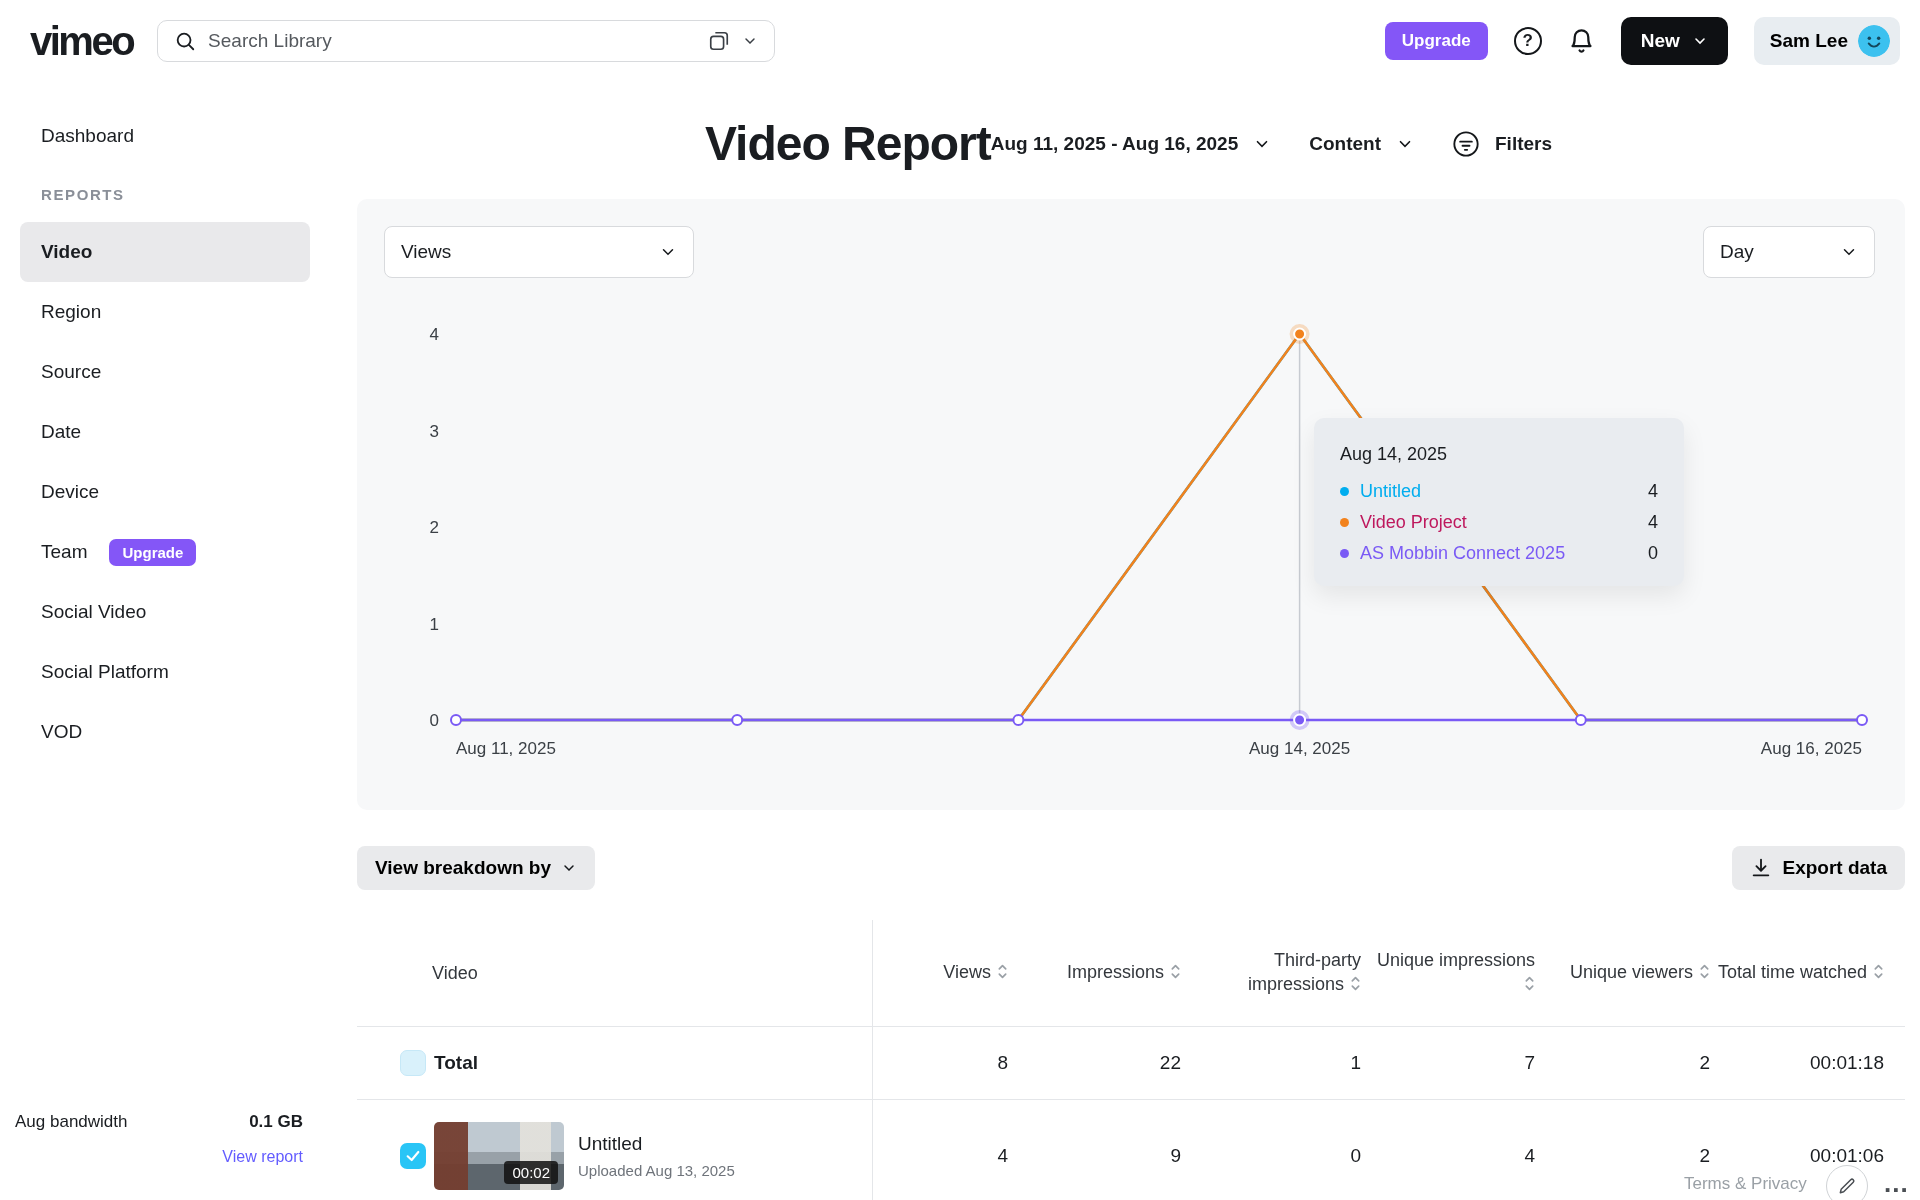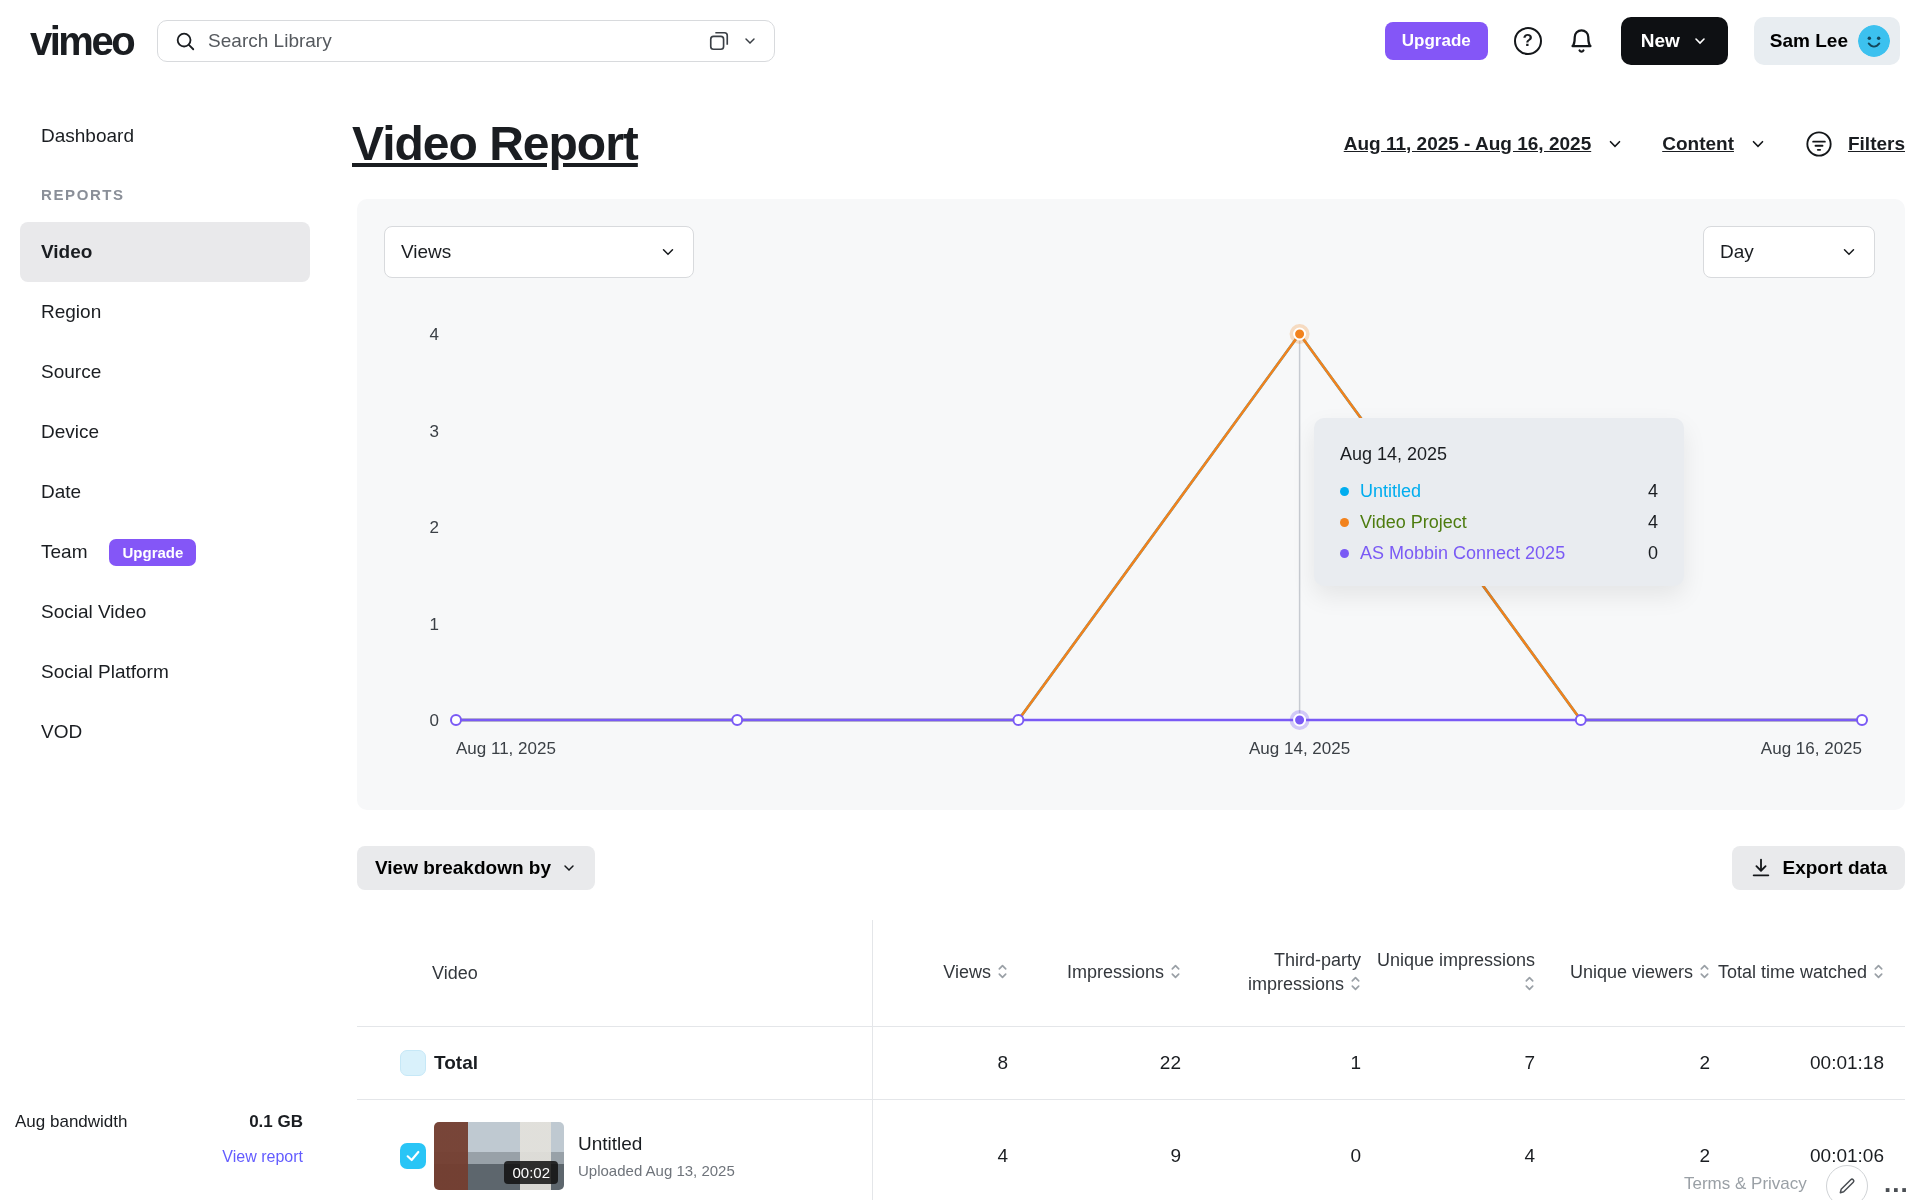--- a/index.html
+++ b/index.html
@@ -36,21 +36,21 @@
     letter-spacing:1.6px; color:#8a8f98; font-weight:700; }
   .badge { background:#8456F7; color:#fff; font-size:15px; font-weight:700; padding:5px 13px;
     border-radius:7px; margin-left:22px; cursor:pointer; }
   .side-footer { position:absolute; left:15px; bottom:34px; width:288px; font-size:17px; }
   .side-footer .row1 { display:flex; justify-content:space-between; align-items:center; }
   .bw-val { font-weight:700; }
   .view-report { display:block; text-align:right; margin-top:16px; color:#635CFF; font-size:16px; cursor:pointer; }
 
   
   .main { position:absolute; left:330px; top:82px; right:0; bottom:0; padding:0 15px 0 22px; }
-  .title-row { display:flex; justify-content:space-between; align-items:center; margin-top:34px;text-decoration:underline; }
+  .title-row { display:flex; justify-content:center; align-items:center; margin-top:34px; }
   h1 { font-size:48px; font-weight:800; letter-spacing:-1px; }
   .head-controls { display:flex; align-items:center; gap:38px; }
   .head-ctl { display:flex; align-items:center; gap:15px; font-size:19px; font-weight:700; cursor:pointer; }
 
   
   .chart-card { position:relative; margin-top:28px; margin-left:5px; height:611px;
     background:#f7f8f9; border-radius:10px; }
   .dd { position:absolute; top:27px; height:52px; background:#fff; border:1px solid #d8dadd;
     border-radius:8px; display:flex; align-items:center; justify-content:space-between;
     padding:0 16px; font-size:19px; cursor:pointer; }
@@ -177,24 +177,24 @@
     <div class="nav-item selected">
         <span>Video</span>
       </div>
     <div class="nav-item">
         <span>Region</span>
       </div>
     <div class="nav-item">
         <span>Source</span>
       </div>
     <div class="nav-item">
+        <span>Date</span>
+      </div>
+    <div class="nav-item">
         <span>Device</span>
-      </div>
-    <div class="nav-item">
-        <span>Date</span>
       </div>
     <div class="nav-item">
       <span>Team</span>
       <span class="badge">Upgrade</span>
     </div>
     <div class="nav-item">
         <span>Social Video</span>
       </div>
     <div class="nav-item">
         <span>Social Platform</span>
@@ -291,21 +291,21 @@
 
     <div class="tooltip">
       <div class="tt-title">Aug 14, 2025</div>
       <div class="tt-row">
         <span class="dot" style="background: rgb(0, 173, 239);"></span>
         <span style="color: rgb(0, 173, 239);">Untitled</span>
         <span class="tt-val">4</span>
       </div>
       <div class="tt-row">
         <span class="dot" style="background: rgb(242, 130, 29);"></span>
-        <span style="color: #4d7c0f;">Video Project</span>
+        <span style="color: #be185d;">Video Project</span>
         <span class="tt-val">4</span>
       </div>
       <div class="tt-row">
         <span class="dot" style="background: rgb(122, 90, 245);"></span>
         <span style="color: rgb(122, 90, 245);">AS Mobbin Connect 2025</span>
         <span class="tt-val">0</span>
       </div>
     </div>
   </div>
 

